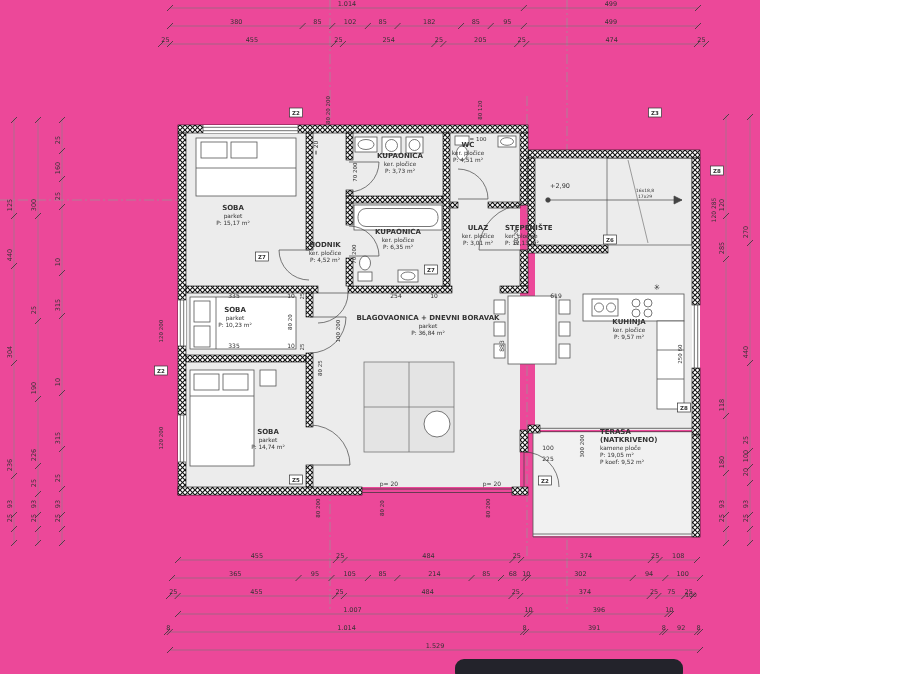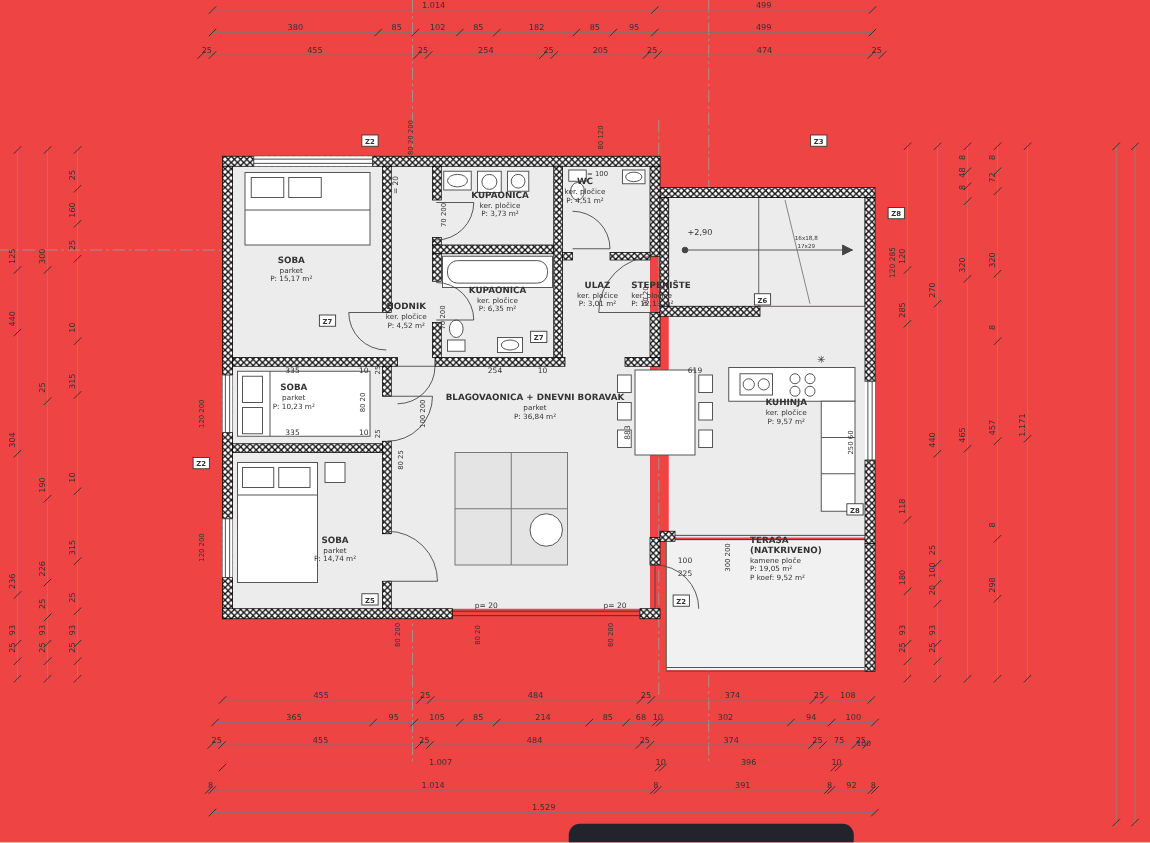--- a/index.html
+++ b/index.html
@@ -1,17 +1,17 @@
 <!DOCTYPE html>
 <html><head>
 <meta charset="utf-8">
 <style>
   html,body{margin:0;padding:0;background:#fff;}
   body{font-family:"DejaVu Sans", sans-serif;}
-  .canvas{position:relative;width:920px;height:674px;background:#ef4444;overflow:hidden;}
+  .canvas{position:relative;width:760px;height:674px;background:#ec4899;overflow:hidden;}
   svg{position:absolute;left:0;top:0;}
   svg text{fill:#333;}
   .footer-bar{position:absolute;left:455px;top:659px;width:228px;height:22px;border-radius:9px;}
 </style>
 </head>
 <body>
 
 <div class="canvas">
 <svg id="plan" width="920" height="674" viewBox="0 0 920 674">
   <defs>

